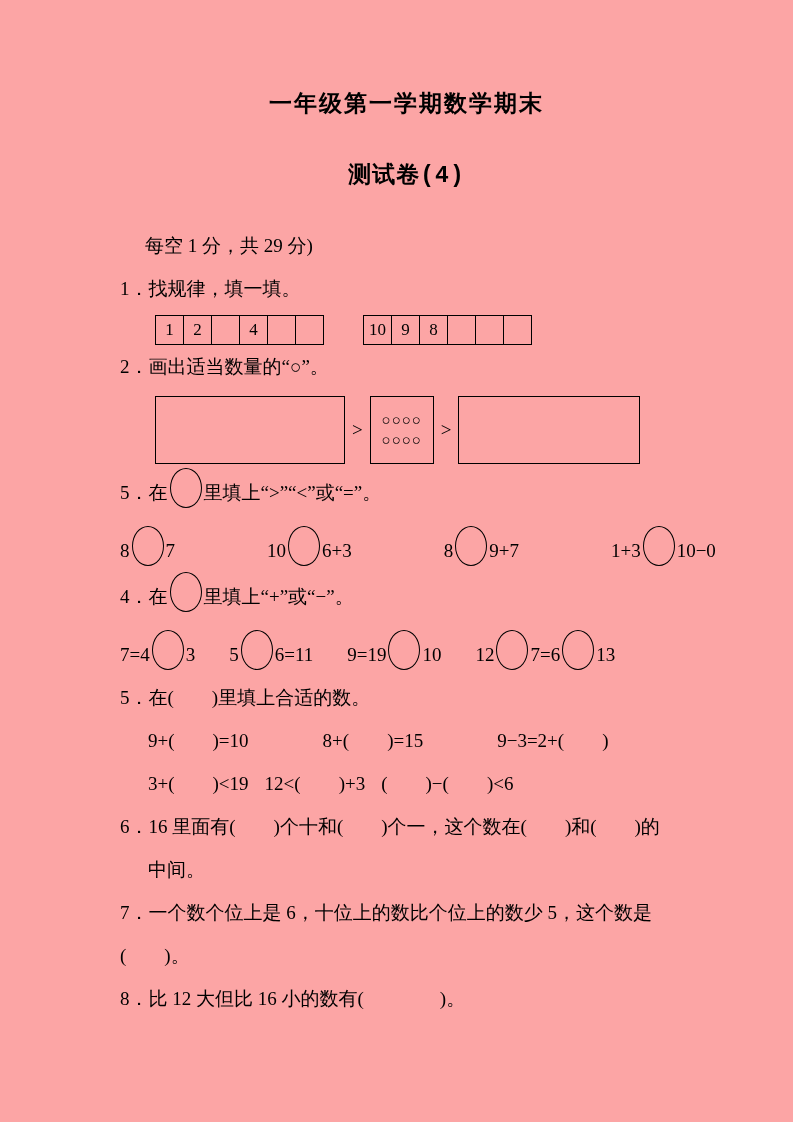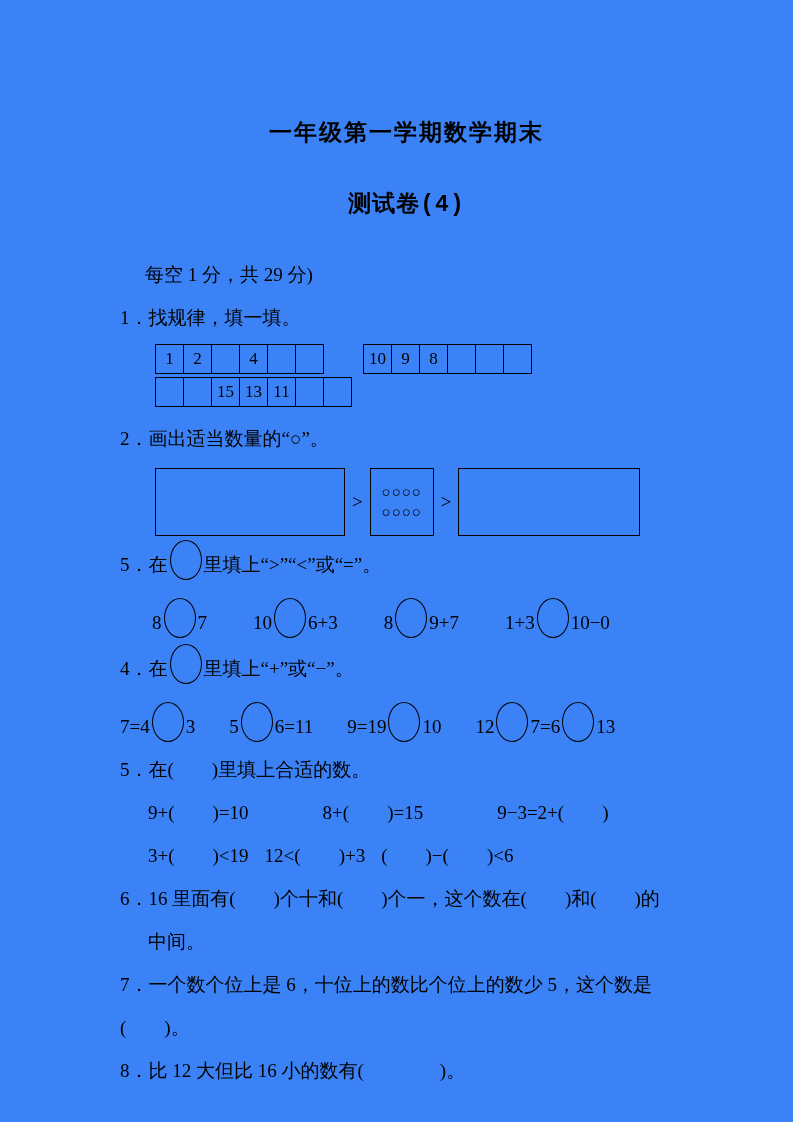--- a/index.html
+++ b/index.html
@@ -1,25 +1,25 @@
 <!DOCTYPE html>
 <html><head>
 <meta charset="utf-8">
 <style>
   * { margin: 0; padding: 0; box-sizing: border-box; }
   html, body { background: #ffffff; }
   .page {
     width: 793px;
     height: 1122px;
     margin: 0 auto;
-    background: #3b82f6;
+    background: #fca5a5;
     color: #000;
     font-family: "Liberation Serif", "DejaVu Serif", serif;
     font-size: 19px;
-    padding: 117px 100px 30px 120px;
+    padding: 88px 100px 30px 120px;
     overflow: hidden;
   }
   .title {
     text-align: center;
     font-size: 23px;
     font-weight: bold;
     letter-spacing: 2px;
   }
   .subtitle {
     text-align: center;
@@ -72,21 +72,21 @@
     display: inline-block;
     width: 32px; height: 40px;
     border: 1px solid #000;
     border-radius: 50%;
     vertical-align: -9px;
     margin: 0 2px;
   }
 
   
   .ex-row { display: flex; line-height: 43px; white-space: pre; }
-  .q3-row { gap: 46px; margin-top: 12px; margin-left: 32px; }
+  .q3-row { gap: 92px; margin-top: 12px; }
   .q4-row { gap: 34px; margin-top: 12px; }
   .q5-row1 { gap: 74px; margin-left: 28px; }
   .q5-row2 { gap: 16px; margin-left: 28px; text-align: right; }
 </style>
 </head>
 <body>
 
 <div class="page">
 
   <div class="title">一年级第一学期数学期末</div>
@@ -105,31 +105,20 @@
         <div class="cell"></div>
         <div class="cell">4</div>
         <div class="cell"></div>
         <div class="cell"></div>
       </div>
       <div class="seq-table">
         <div class="cell">10</div>
         <div class="cell">9</div>
         <div class="cell">8</div>
         <div class="cell"></div>
-        <div class="cell"></div>
-        <div class="cell"></div>
-      </div>
-    </div>
-    <div class="tables-row second">
-      <div class="seq-table">
-        <div class="cell"></div>
-        <div class="cell"></div>
-        <div class="cell">15</div>
-        <div class="cell">13</div>
-        <div class="cell">11</div>
         <div class="cell"></div>
         <div class="cell"></div>
       </div>
     </div>
   </div>
 
   <div>
     <div class="line">2．画出适当数量的“○”。</div>
     <div class="compare-row">
       <div class="big-box"></div>

